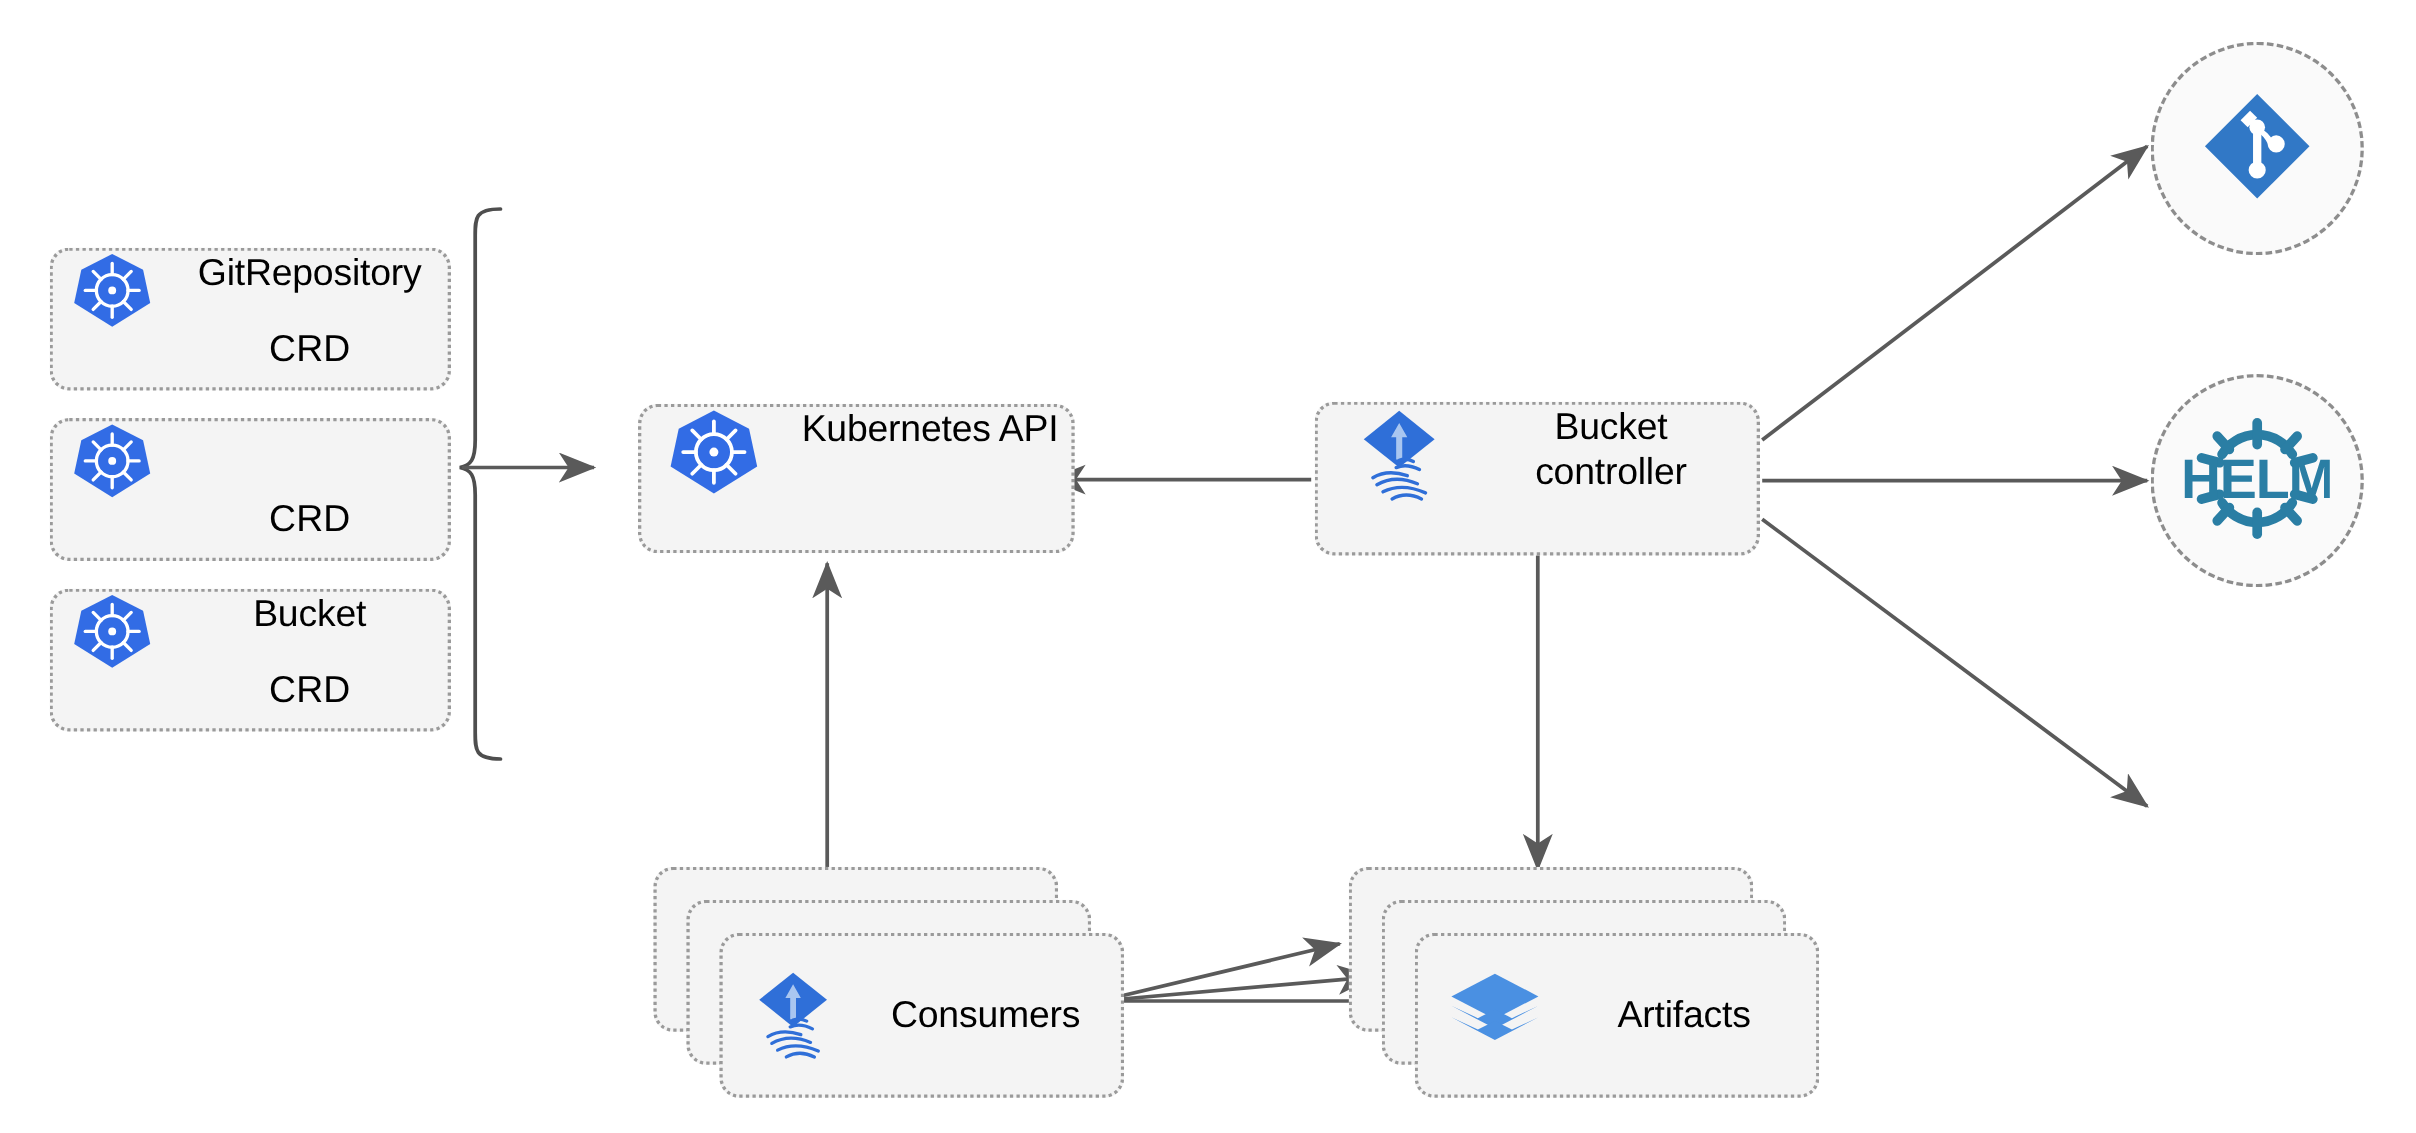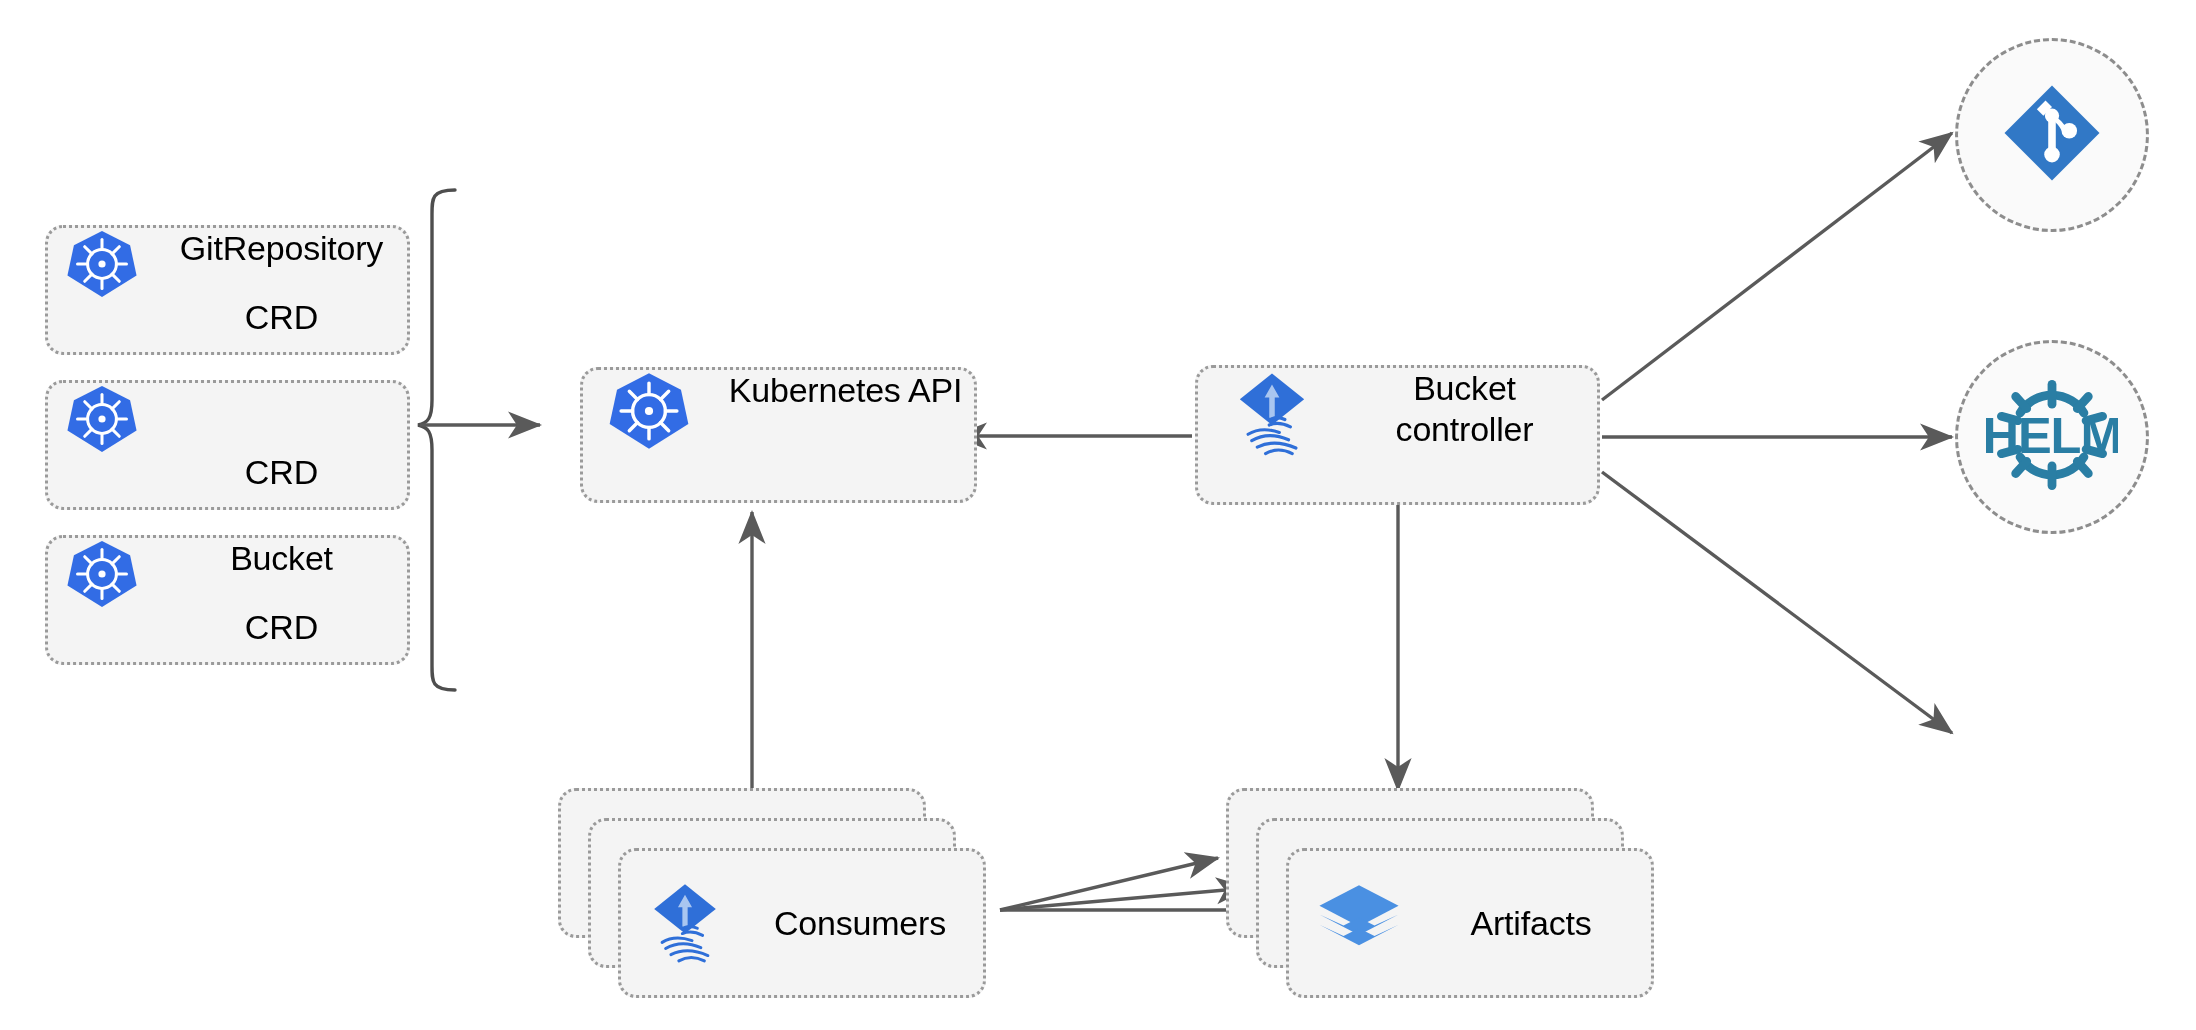--- a/index.html
+++ b/index.html
@@ -216,21 +216,21 @@
           <path d="M43,93 C52,88 62,88 72,93"></path>
           <path d="M47,62 C54,59 62,60 70,64"></path>
           <path d="M50,55 C55,53 60,54 64,56"></path>
         </g>
       </svg>
     </span>
     <span class="lbl">Bucket
 controller</span>
   </div>
 
-  <div class="stack" style="left:558px;top:788px;width:440px;height:200px;">
+  <div class="stack" style="left:594px;top:788px;width:440px;height:200px;">
     <div class="layer back" style="left:0;top:0;width:368px;height:150px;"></div>
     <div class="layer mid" style="left:30px;top:30px;width:368px;height:150px;"></div>
     <div class="layer top" style="left:60px;top:60px;width:368px;height:150px;padding-left:12px;">
       <span class="ico" style="width:104px;">
         <svg width="88" height="88" viewBox="0 0 100 100">
           <polygon points="50,6 85,34 50,62 15,34" fill="#2f6fd8"></polygon>
           <path d="M50,18 L58,32 L53,32 L53,54 L47,54 L47,32 L42,32 Z" fill="#a9c6f0"></path>
           <g stroke="#2f6fd8" stroke-width="3.4" fill="none" stroke-linecap="round">
             <path d="M24,72 C34,66 46,66 58,70"></path>
             <path d="M28,79 C40,72 54,72 68,78"></path>

